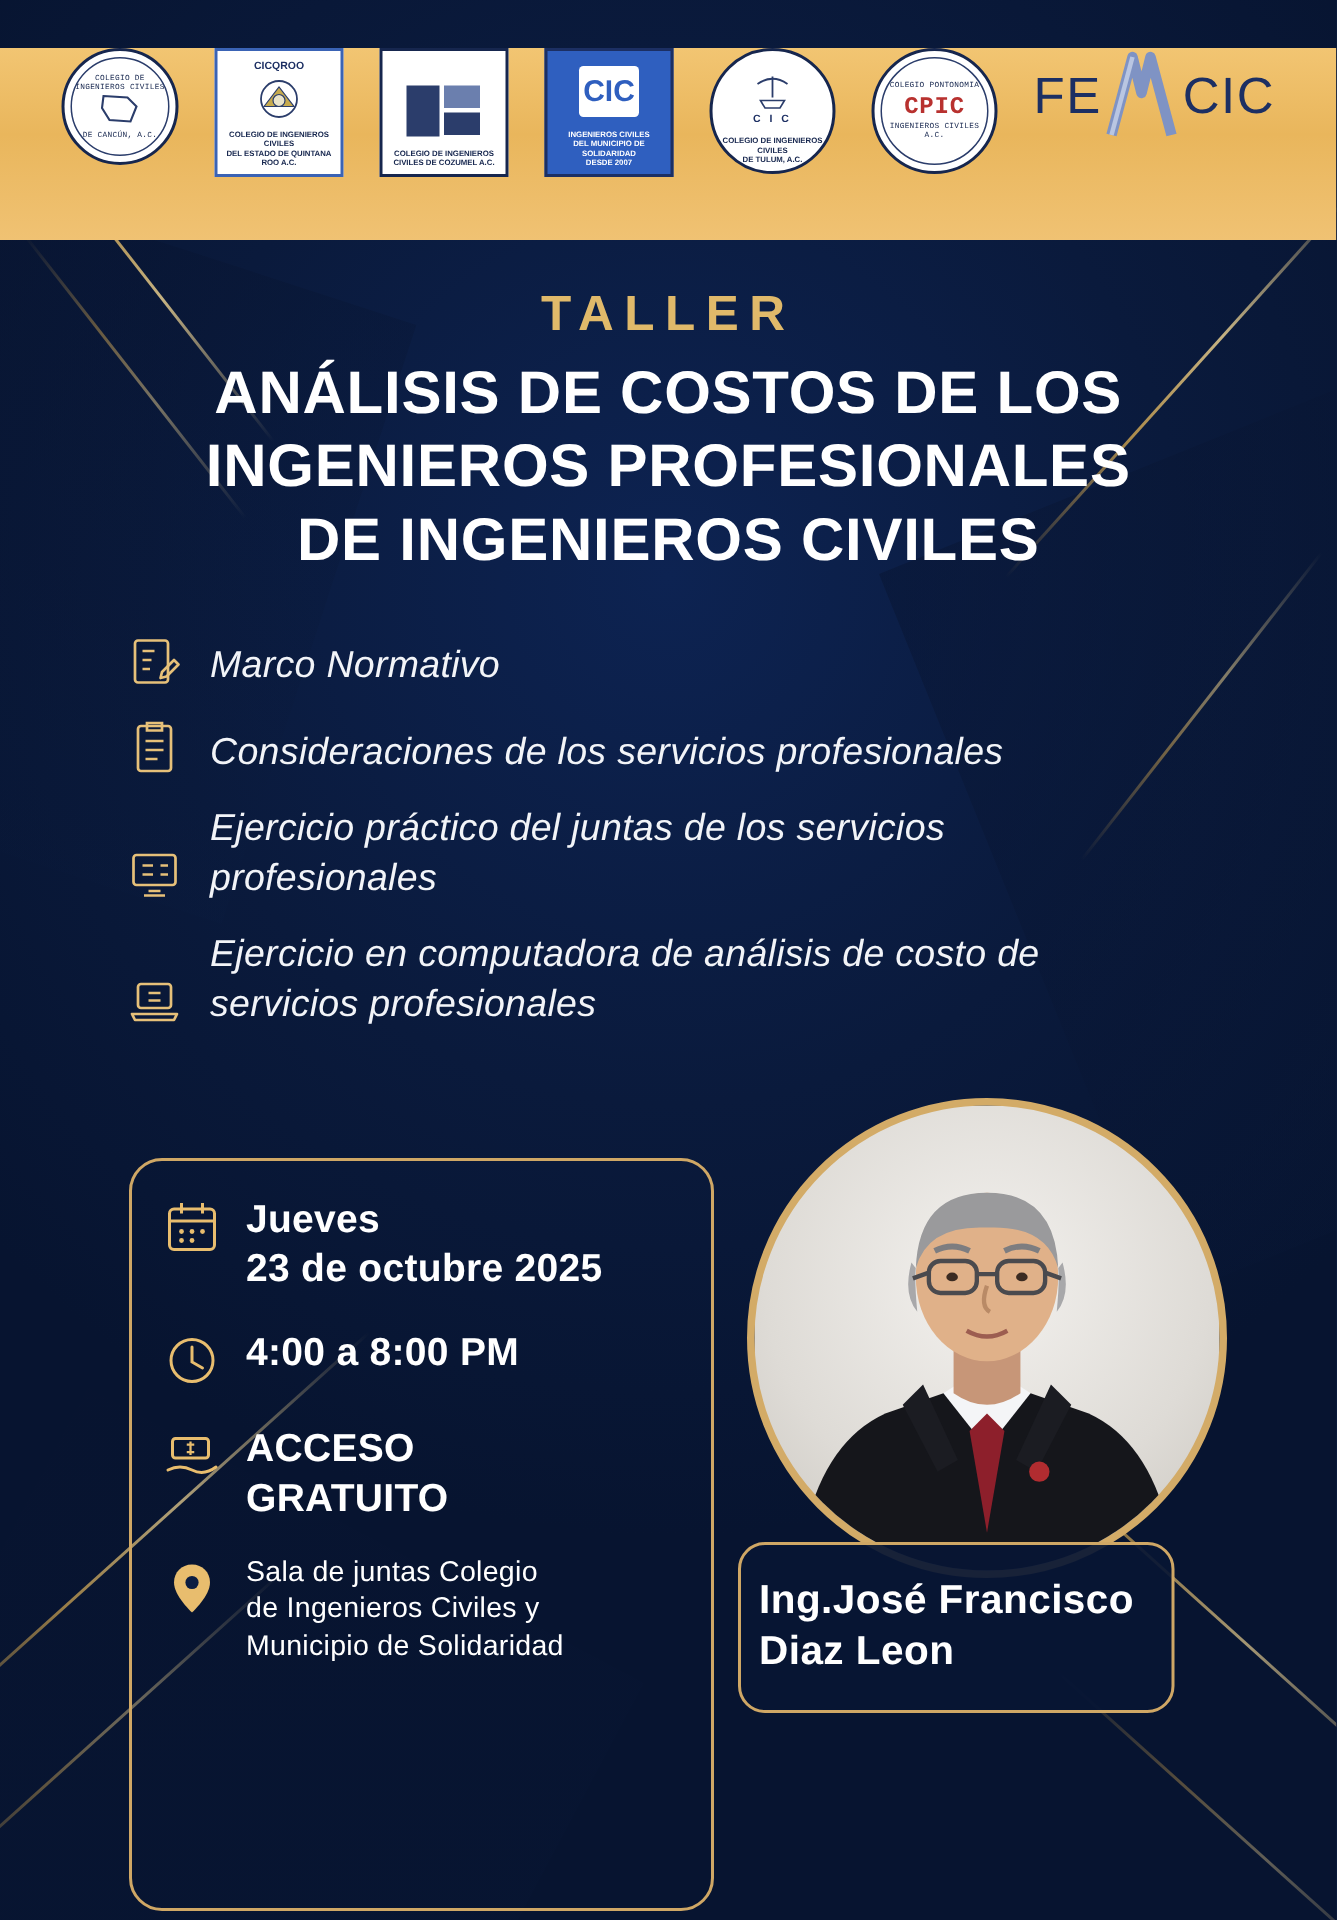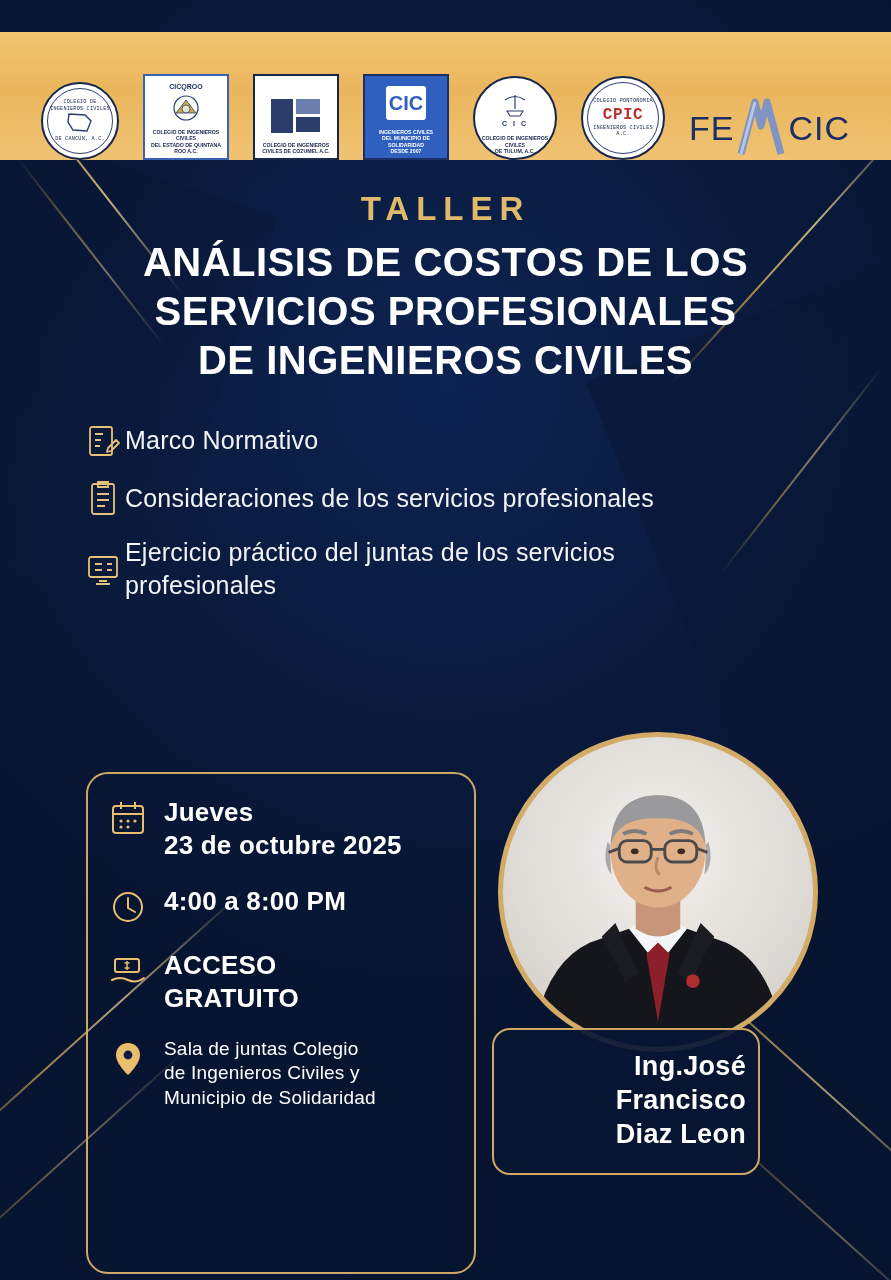--- a/index.html
+++ b/index.html
@@ -36,21 +36,21 @@
     pointer-events: none;
   }
 
   
   .logo-strip {
     position: absolute;
     left: 0; right: 0; top: 32px;
     height: 128px;
     background: linear-gradient(180deg, #f2c572 0%, #e9b65c 45%, #f0c273 100%);
     display: flex;
-    align-items: flex-end;
+    align-items: flex-start;
     justify-content: center;
     gap: 24px;
     padding: 0 18px;
     box-sizing: border-box;
   }
   .logo {
     flex: 0 0 auto;
     display: flex;
     align-items: center;
     justify-content: center;
@@ -150,23 +150,24 @@
     letter-spacing: .5px;
   }
 
   
   .topics {
     position: absolute;
     top: 420px; left: 84px; right: 60px;
   }
   .topic {
     display: flex;
-    align-items: center;
-    gap: 3px;
+    align-items: flex-end;
+    gap: 18px;
     margin-bottom: 18px;
+    font-style: italic;
   }
   .topic .ic {
     flex: 0 0 auto;
     width: 38px; height: 38px;
     color: #e6c079;
     margin-top: 2px;
   }
   .topic .txt {
     color: #f2f4f8;
     font-size: 25px;
@@ -223,26 +224,26 @@
       radial-gradient(circle at 50% 38%, #f3f1ee 0%, #dedbd6 60%, #c9c5be 100%);
     border: 5px solid #d3ab67;
     box-sizing: border-box;
     overflow: hidden;
   }
   .portrait .person { position: absolute; inset: 0; }
   .speaker-card {
     position: absolute;
     left: 492px;
     top: 1028px;
-    width: 268px;
+    width: 291px;
     padding: 20px 12px 22px;
     border: 2px solid #cfa765;
     border-radius: 18px;
     box-sizing: border-box;
-    text-align: right;
+    text-align: left;
     background: rgba(8,22,52,.92);
     color: #ffffff;
     font-weight: bold;
     font-size: 27px;
     line-height: 1.25;
     letter-spacing: .3px;
   }
 </style>
 </head>
 <body>
@@ -341,21 +342,21 @@
         </svg>
       </span>
       <span class="blue">CIC</span>
     </div>
   </div>
 
   <div class="taller">TALLER</div>
 
   <div class="main-title">
     <div>ANÁLISIS DE COSTOS DE LOS</div>
-    <div>SERVICIOS PROFESIONALES</div>
+    <div>INGENIEROS PROFESIONALES</div>
     <div>DE INGENIEROS CIVILES</div>
   </div>
 
   <div class="topics">
 
     <div class="topic">
       <span class="ic">
         <svg viewBox="0 0 38 38" width="38" height="38" fill="none" stroke="currentColor" stroke-width="1.8">
           <rect x="6" y="5" width="22" height="28" rx="2"></rect>
           <path d="M11 12 h8 M11 18 h6 M11 24 h5"></path>
@@ -380,20 +381,30 @@
       <span class="ic">
         <svg viewBox="0 0 38 38" width="38" height="38" fill="none" stroke="currentColor" stroke-width="1.8">
           <rect x="5" y="6" width="28" height="20" rx="2"></rect>
           <path d="M11 13 h7 M11 19 h7 M23 13 h5 M23 19 h5"></path>
           <path d="M15 30 h8 M12 33 h14"></path>
         </svg>
       </span>
       <span class="txt">Ejercicio práctico del juntas de los servicios profesionales</span>
     </div>
 
+    <div class="topic">
+      <span class="ic">
+        <svg viewBox="0 0 38 38" width="38" height="38" fill="none" stroke="currentColor" stroke-width="1.8">
+          <rect x="8" y="8" width="22" height="16" rx="2"></rect>
+          <path d="M4 28 h30 l-2 4 H6z" stroke-linejoin="round"></path>
+          <path d="M15 14 h8 M15 19 h8"></path>
+        </svg>
+      </span>
+      <span class="txt">Ejercicio en computadora de análisis de costo de servicios profesionales</span>
+    </div>
   </div>
 
   <div class="info-card">
 
     <div class="info-row">
       <span class="ic">
         <svg viewBox="0 0 40 40" width="40" height="40" fill="none" stroke="currentColor" stroke-width="2">
           <rect x="5" y="8" width="30" height="27" rx="3"></rect>
           <path d="M5 16 h30"></path>
           <path d="M13 4 v7 M27 4 v7"></path>

